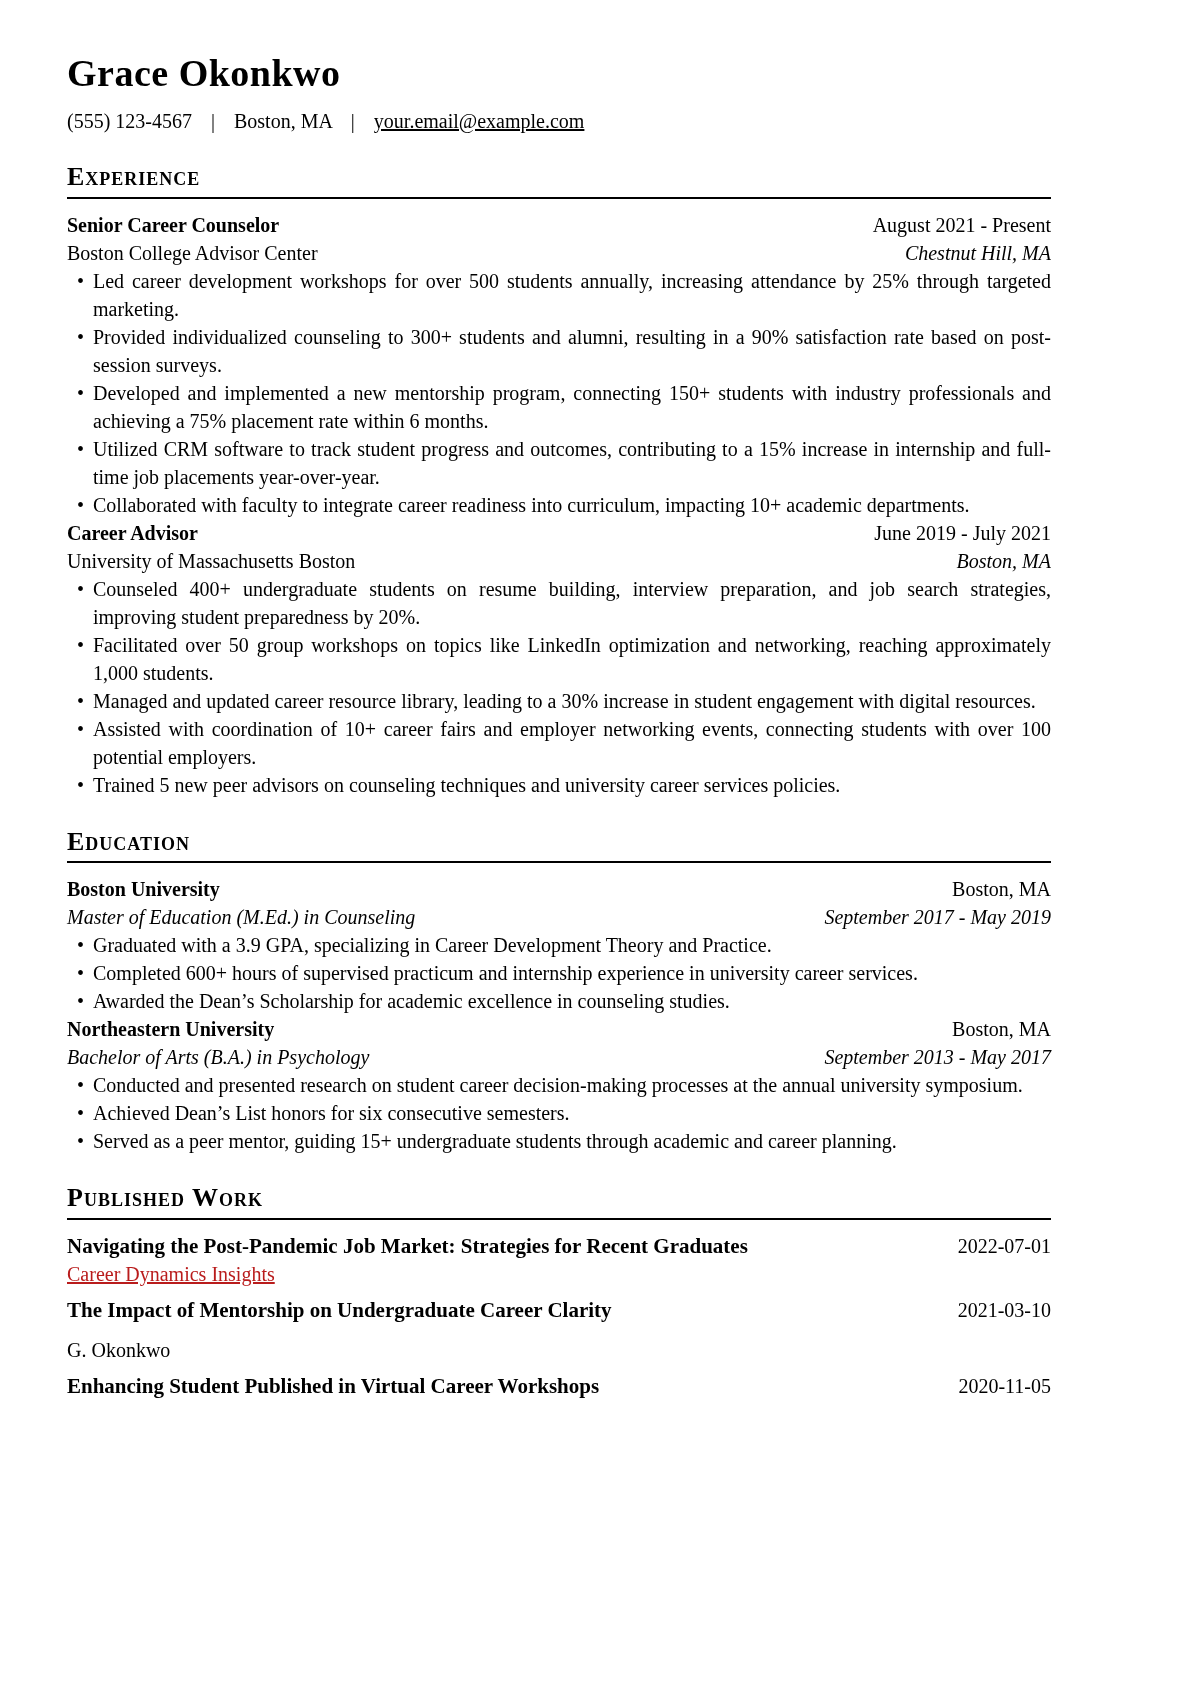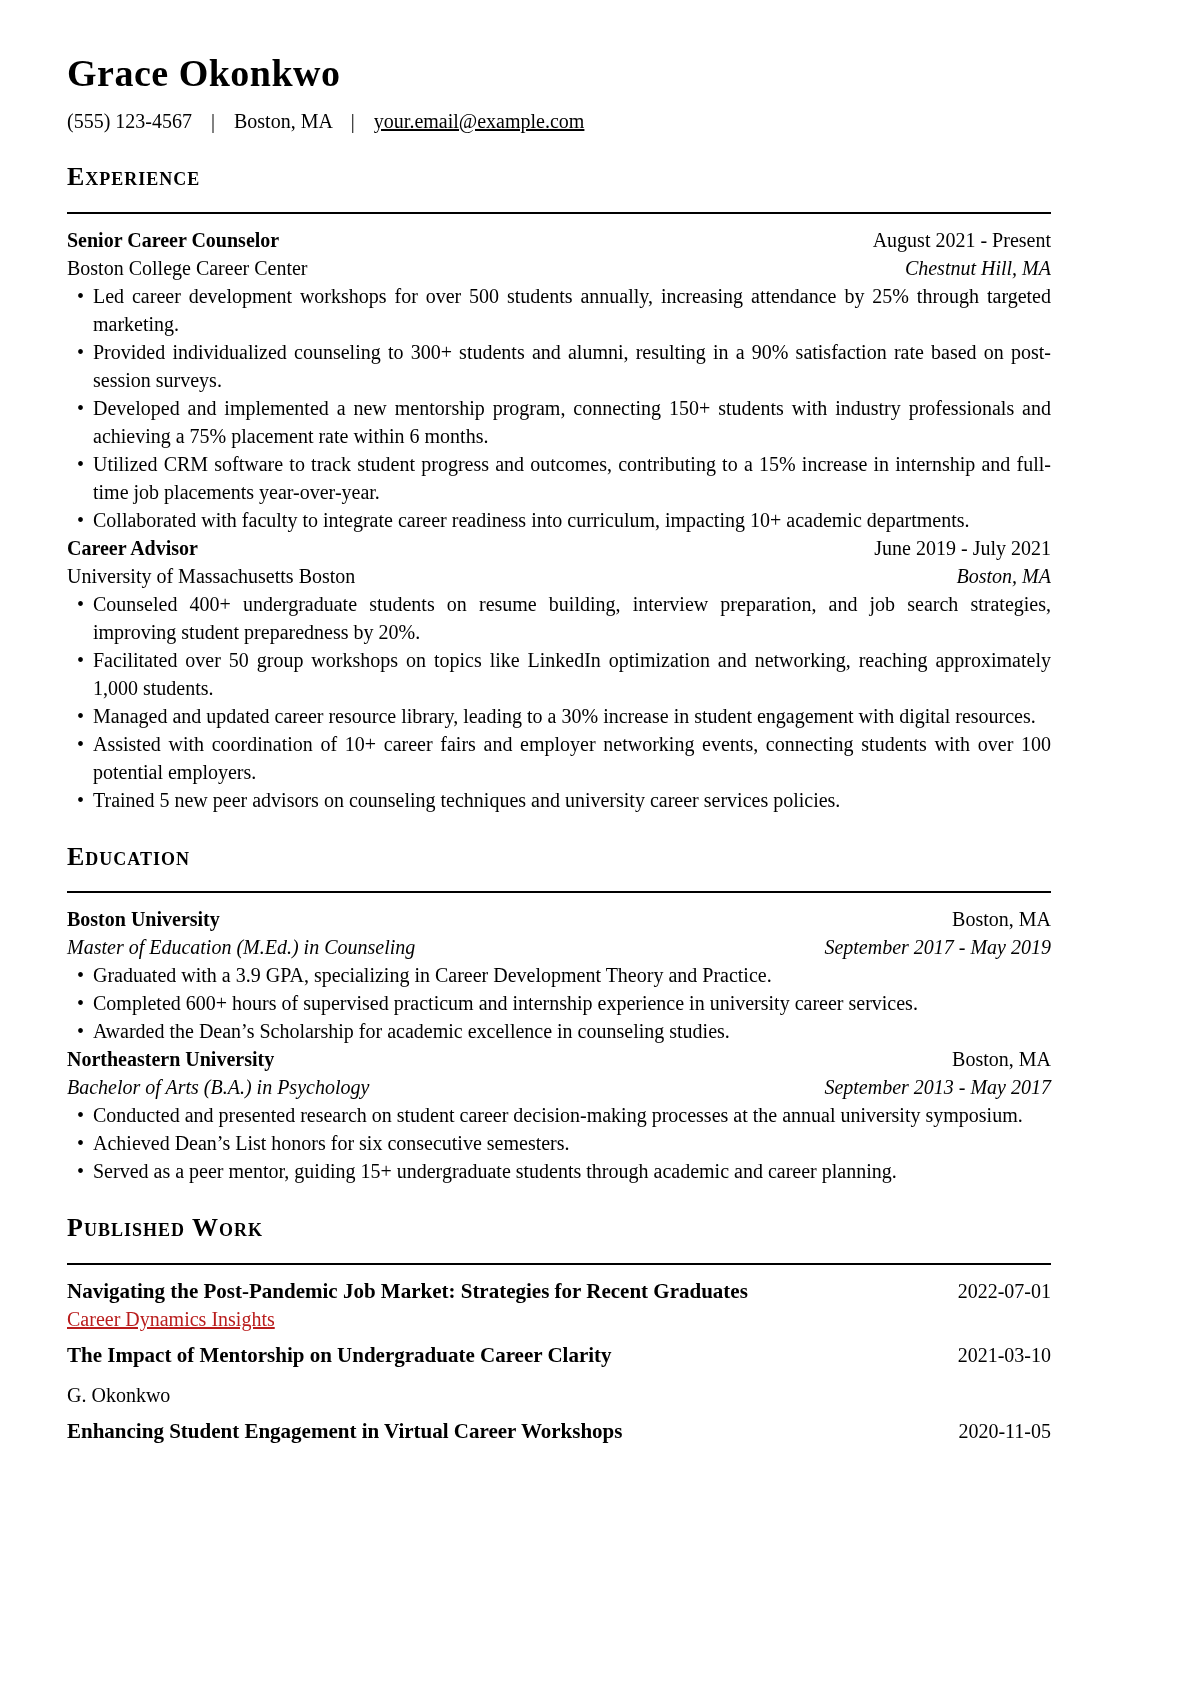--- a/index.html
+++ b/index.html
@@ -43,21 +43,21 @@
   
   section {
     margin-top: 28px;
   }
   h2.section-title {
     font-size: 26px;
     font-weight: 700;
     font-variant: small-caps;
     letter-spacing: 1px;
     margin: 0 0 0 0;
-    padding-bottom: 20px;
+    padding-bottom: 5px;
     border-bottom: 2px solid #000000;
     line-height: 1.15;
   }
   .section-body {
     margin-top: 12px;
   }
   
   .entry {
   }
   .entry:first-child {
@@ -140,21 +140,21 @@
 
   <section>
     <h2 class="section-title">Experience</h2>
     <div class="section-body">
   <div class="entry">
     <div class="row">
       <span class="bold">Senior Career Counselor</span>
       <span class="right">August 2021 - Present</span>
     </div>
     <div class="row">
-      <span>Boston College Career Center</span>
+      <span>Boston College Advisor Center</span>
       <span class="right italic">Chestnut Hill, MA</span>
     </div>
     <ul class="bullets">
             <li>Led career development workshops for over 500 students annually, increasing attendance by 25% through targeted marketing.</li>
             <li>Provided individualized counseling to 300+ students and alumni, resulting in a 90% satisfaction rate based on post-session surveys.</li>
             <li>Developed and implemented a new mentorship program, connecting 150+ students with industry professionals and achieving a 75% placement rate within 6 months.</li>
             <li>Utilized CRM software to track student progress and outcomes, contributing to a 15% increase in internship and full-time job placements year-over-year.</li>
             <li>Collaborated with faculty to integrate career readiness into curriculum, impacting 10+ academic departments.</li>
           </ul>
   </div>
@@ -231,21 +231,21 @@
     <div class="row">
       <span class="pub-title">The Impact of Mentorship on Undergraduate Career Clarity</span>
       <span class="right pub-date">2021-03-10</span>
     </div>
     <div class="pub-authors">G. Okonkwo</div>
 
   </div>
 
   <div class="pub">
     <div class="row">
-      <span class="pub-title">Enhancing Student Engagement in Virtual Career Workshops</span>
+      <span class="pub-title">Enhancing Student Published in Virtual Career Workshops</span>
       <span class="right pub-date">2020-11-05</span>
     </div>
 
   </div>
 </div>
   </section>
 
 </div>
 
 </body></html>

